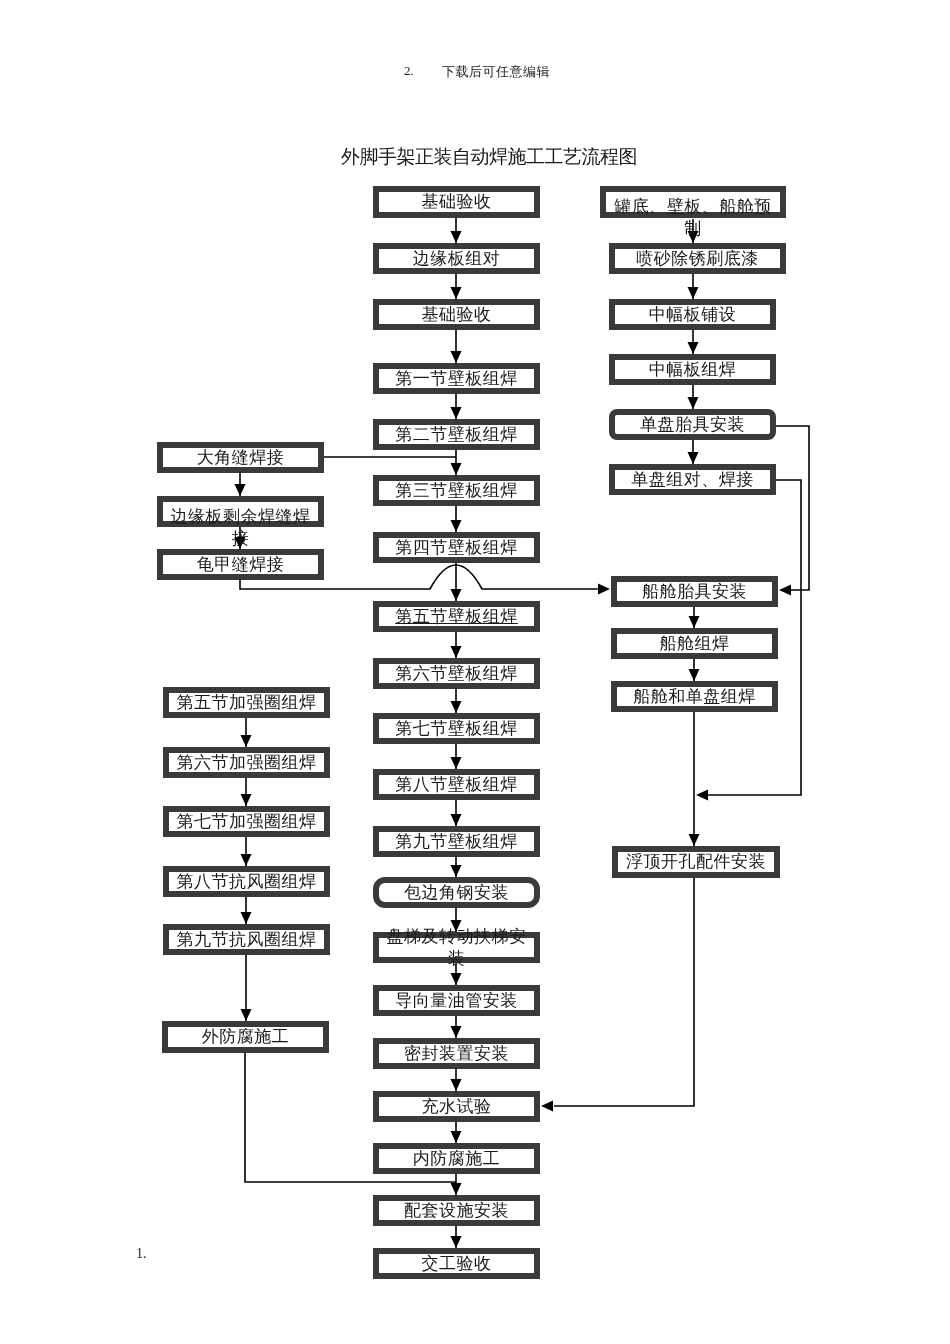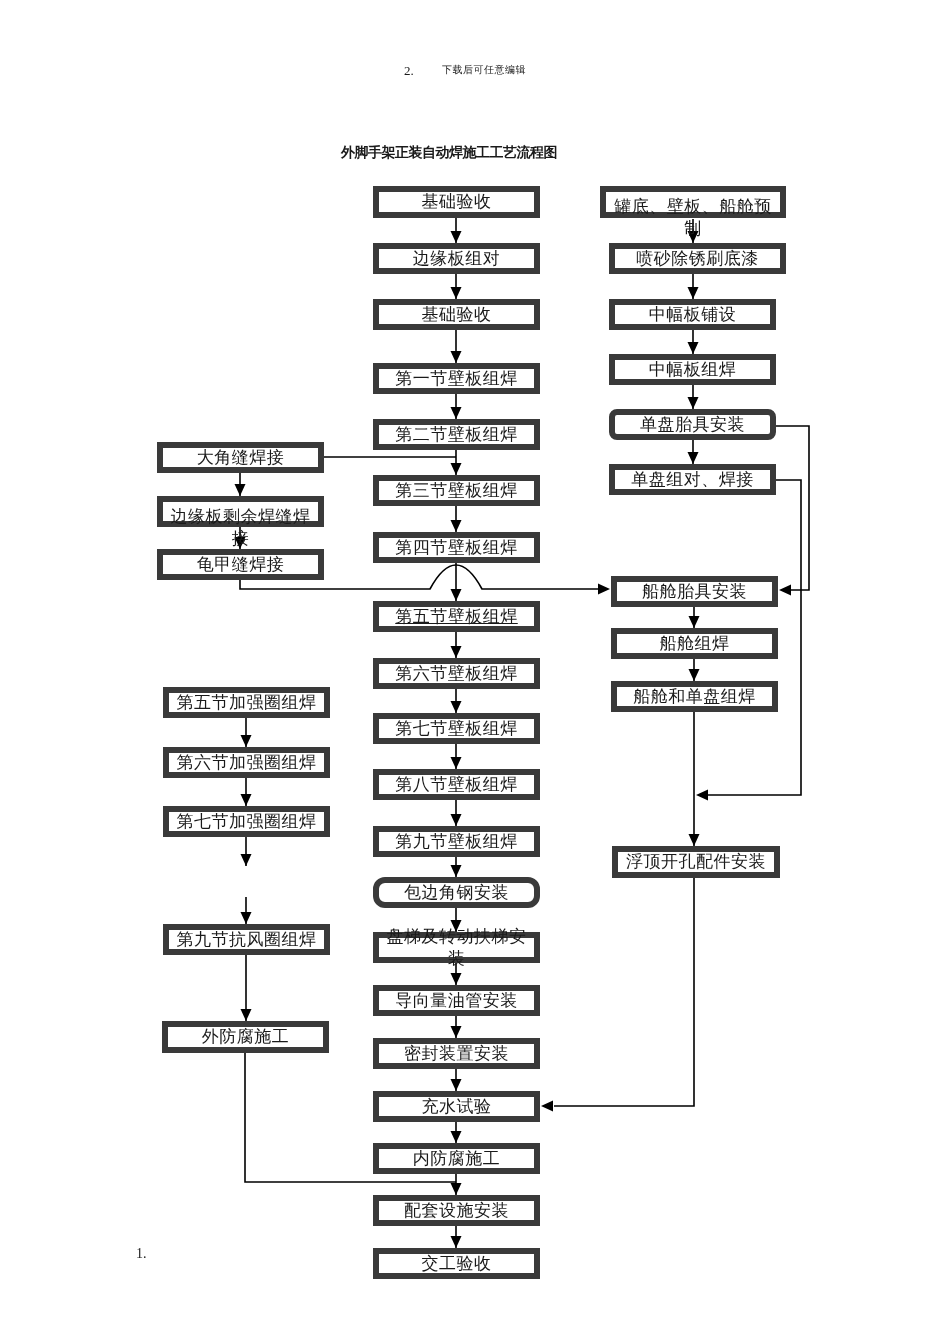--- a/index.html
+++ b/index.html
@@ -6,22 +6,22 @@
   body {
     width: 950px; height: 1344px;
     background: #ffffff;
     font-family: "Liberation Serif", "DejaVu Serif", serif;
     color: #1a1a1a;
     position: relative;
     overflow: hidden;
   }
   .page { position: absolute; left: 0; top: 0; width: 950px; height: 1344px; }
   .hdr-num  { position: absolute; left: 404px; top: 63px; font-size: 13px; }
-  .hdr-text { position: absolute; left: 442px; top: 63px; font-size: 10px; letter-spacing: 0.5px; }
-  .title    { position: absolute; left: 341px; top: 144px; font-size: 14px; font-weight: 700; letter-spacing: -0.5px; margin: 0; }
+  .hdr-text { position: absolute; left: 442px; top: 63px; font-size: 13px; letter-spacing: 0.5px; }
+  .title    { position: absolute; left: 341px; top: 144px; font-size: 19px; font-weight: 400; letter-spacing: -0.5px; margin: 0; }
   .ftr-num  { position: absolute; left: 136px; top: 1246px; font-size: 14px; }
   svg.connectors { position: absolute; left: 0; top: 0; }
   .nodes-layer { position: absolute; left: 0; top: 0; width: 950px; height: 1344px; }
   .node {
     position: absolute;
     box-sizing: border-box;
     border: 6px solid #d946ef;
     background: #ffffff;
     display: flex;
     align-items: center;
@@ -160,18 +160,19 @@
       <div class="node" style="left: 611px; top: 628px; width: 167px; height: 31px; border-color: rgb(58, 58, 58);"><span class="lbl">船舱组焊</span></div>
       <div class="node" style="left: 611px; top: 681px; width: 167px; height: 31px; border-color: rgb(58, 58, 58);"><span class="lbl">船舱和单盘组焊</span></div>
       <div class="node" style="left: 612px; top: 846px; width: 168px; height: 32px; border-color: rgb(58, 58, 58);"><span class="lbl">浮顶开孔配件安装</span></div>
       <div class="node" style="left: 157px; top: 442px; width: 167px; height: 31px; border-color: rgb(58, 58, 58);"><span class="lbl">大角缝焊接</span></div>
       <div class="node wrap" style="left: 157px; top: 496px; width: 167px; height: 31px; border-color: rgb(58, 58, 58);"><span class="lbl">边缘板剩余焊缝焊
 接</span></div>
       <div class="node" style="left: 157px; top: 549px; width: 167px; height: 31px; border-color: rgb(58, 58, 58);"><span class="lbl">龟甲缝焊接</span></div>
       <div class="node" style="left: 163px; top: 687px; width: 167px; height: 31px; border-color: rgb(58, 58, 58);"><span class="lbl">第五节加强圈组焊</span></div>
       <div class="node" style="left: 163px; top: 747px; width: 167px; height: 31px; border-color: rgb(58, 58, 58);"><span class="lbl">第六节加强圈组焊</span></div>
       <div class="node" style="left: 163px; top: 806px; width: 167px; height: 31px; border-color: rgb(58, 58, 58);"><span class="lbl">第七节加强圈组焊</span></div>
+      <div class="node" style="left: 163px; top: 866px; width: 167px; height: 31px; border-color: rgb(58, 58, 58);"><span class="lbl">第八节抗风圈组焊</span></div>
       <div class="node" style="left: 163px; top: 924px; width: 167px; height: 31px; border-color: rgb(58, 58, 58);"><span class="lbl">第九节抗风圈组焊</span></div>
       <div class="node" style="left: 162px; top: 1021px; width: 167px; height: 32px; border-color: rgb(58, 58, 58);"><span class="lbl">外防腐施工</span></div>
     </div>
 
   <span class="ftr-num">1.</span>
 </div>
 
 </body></html>

